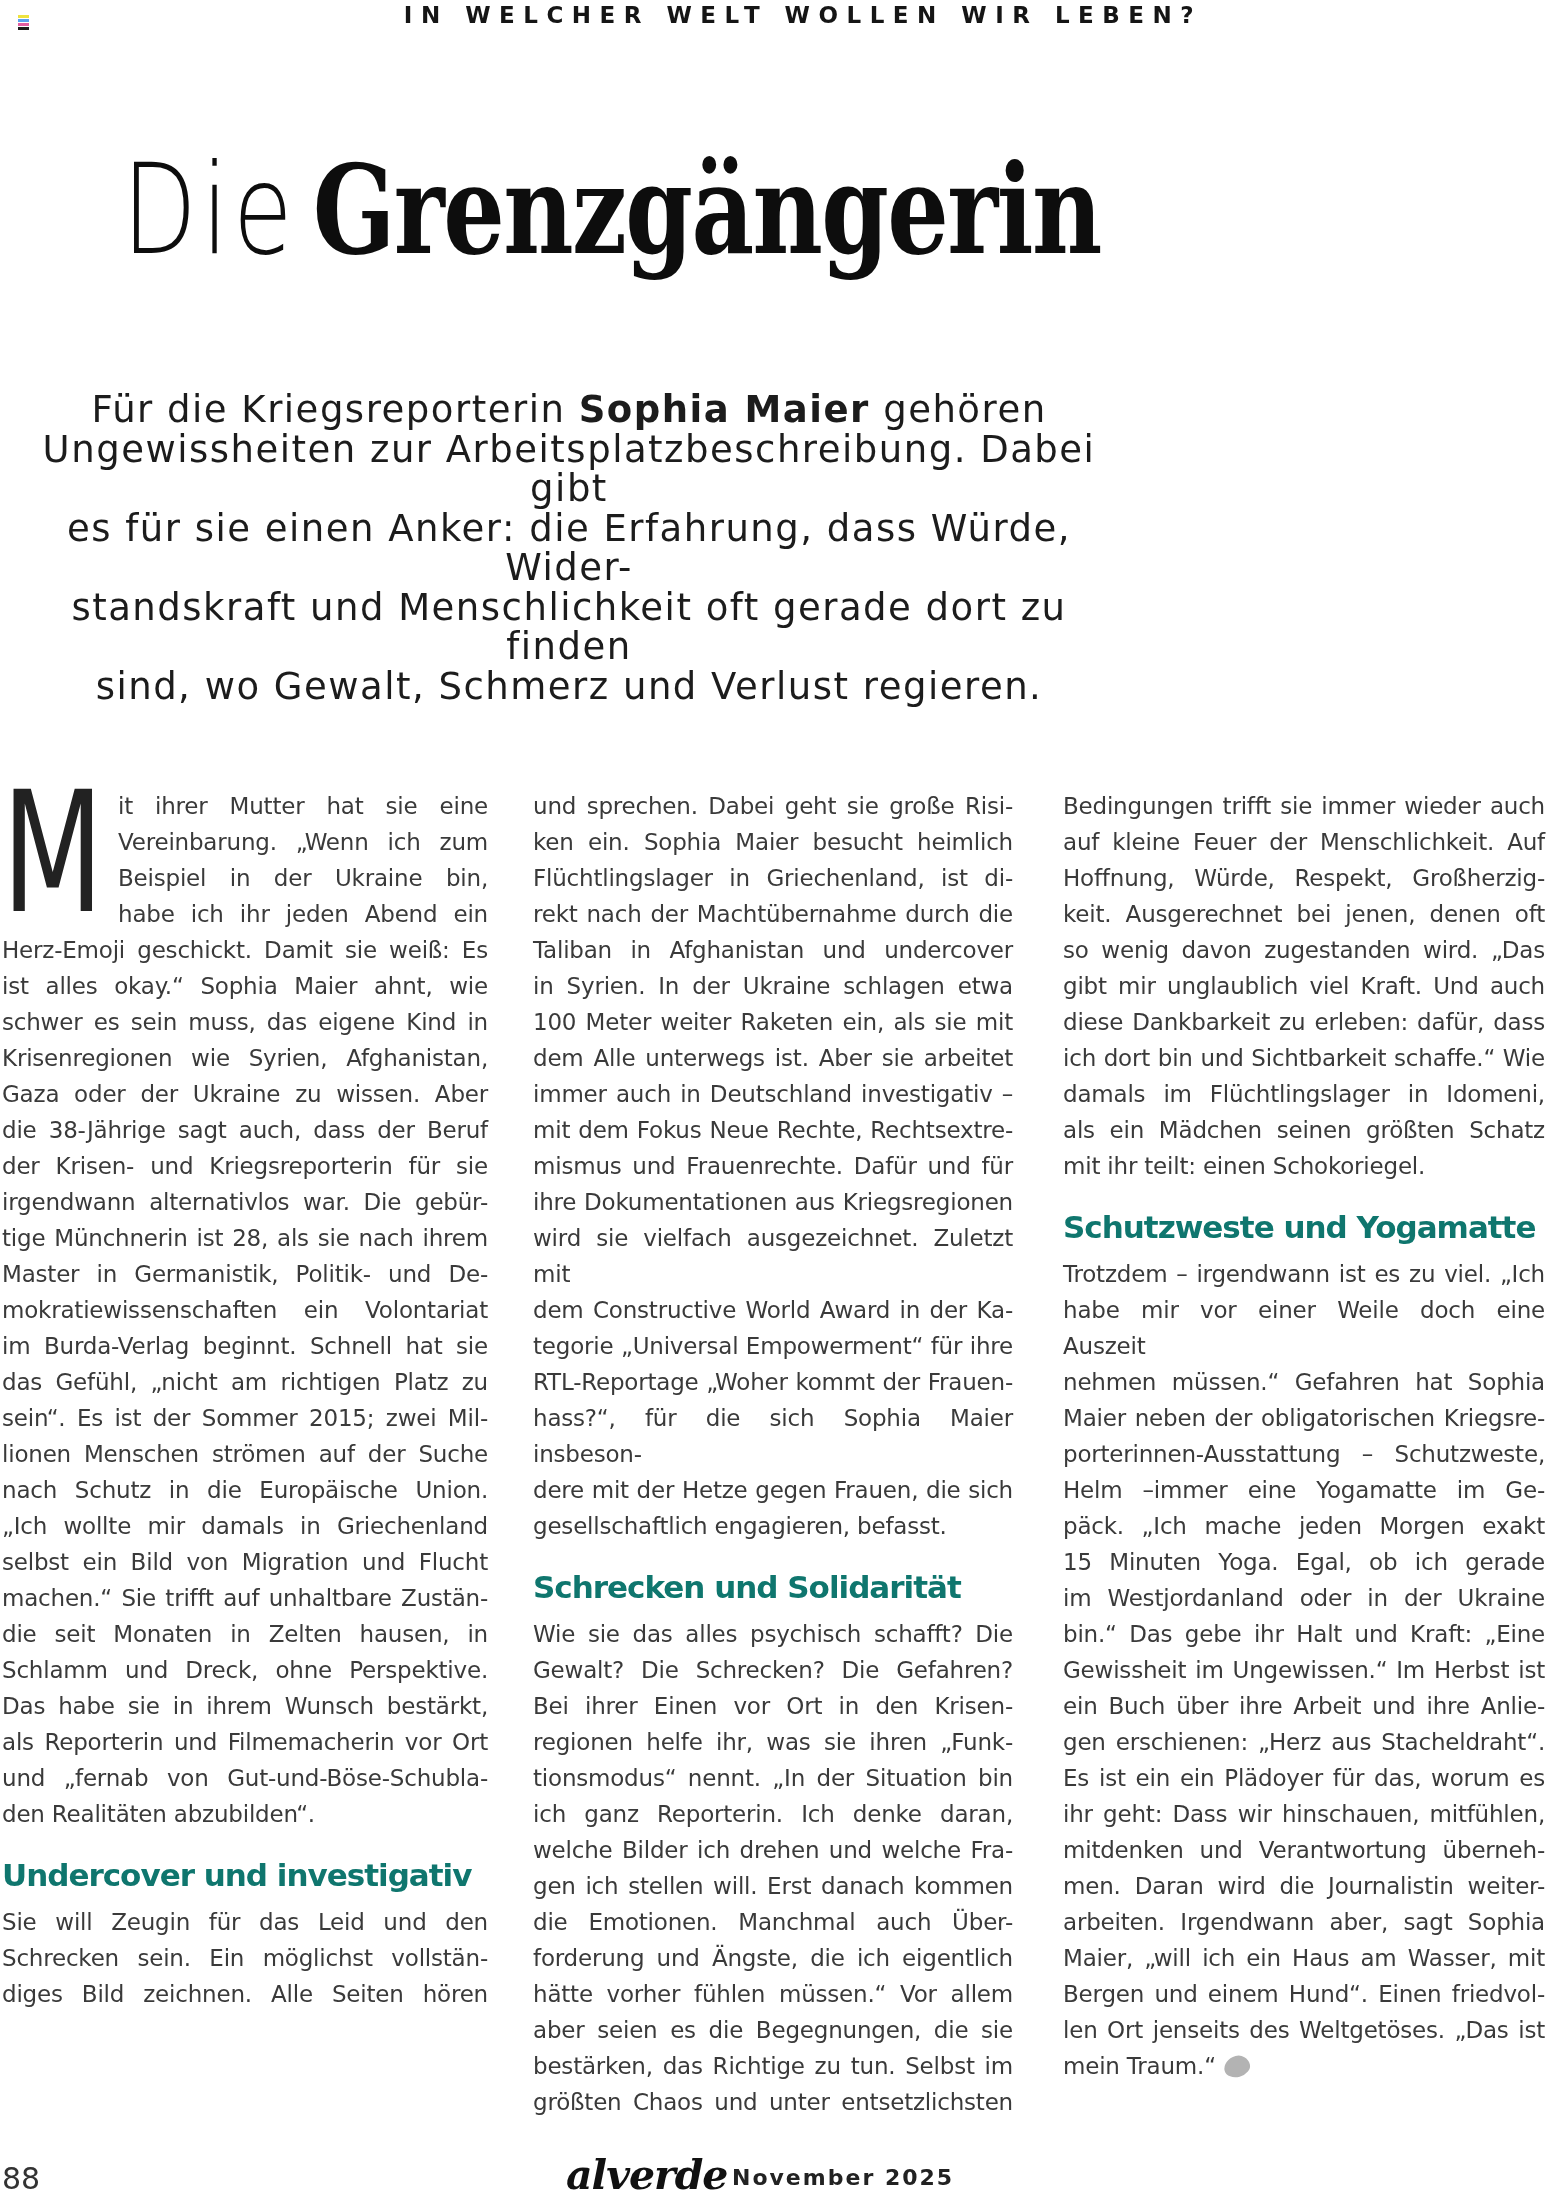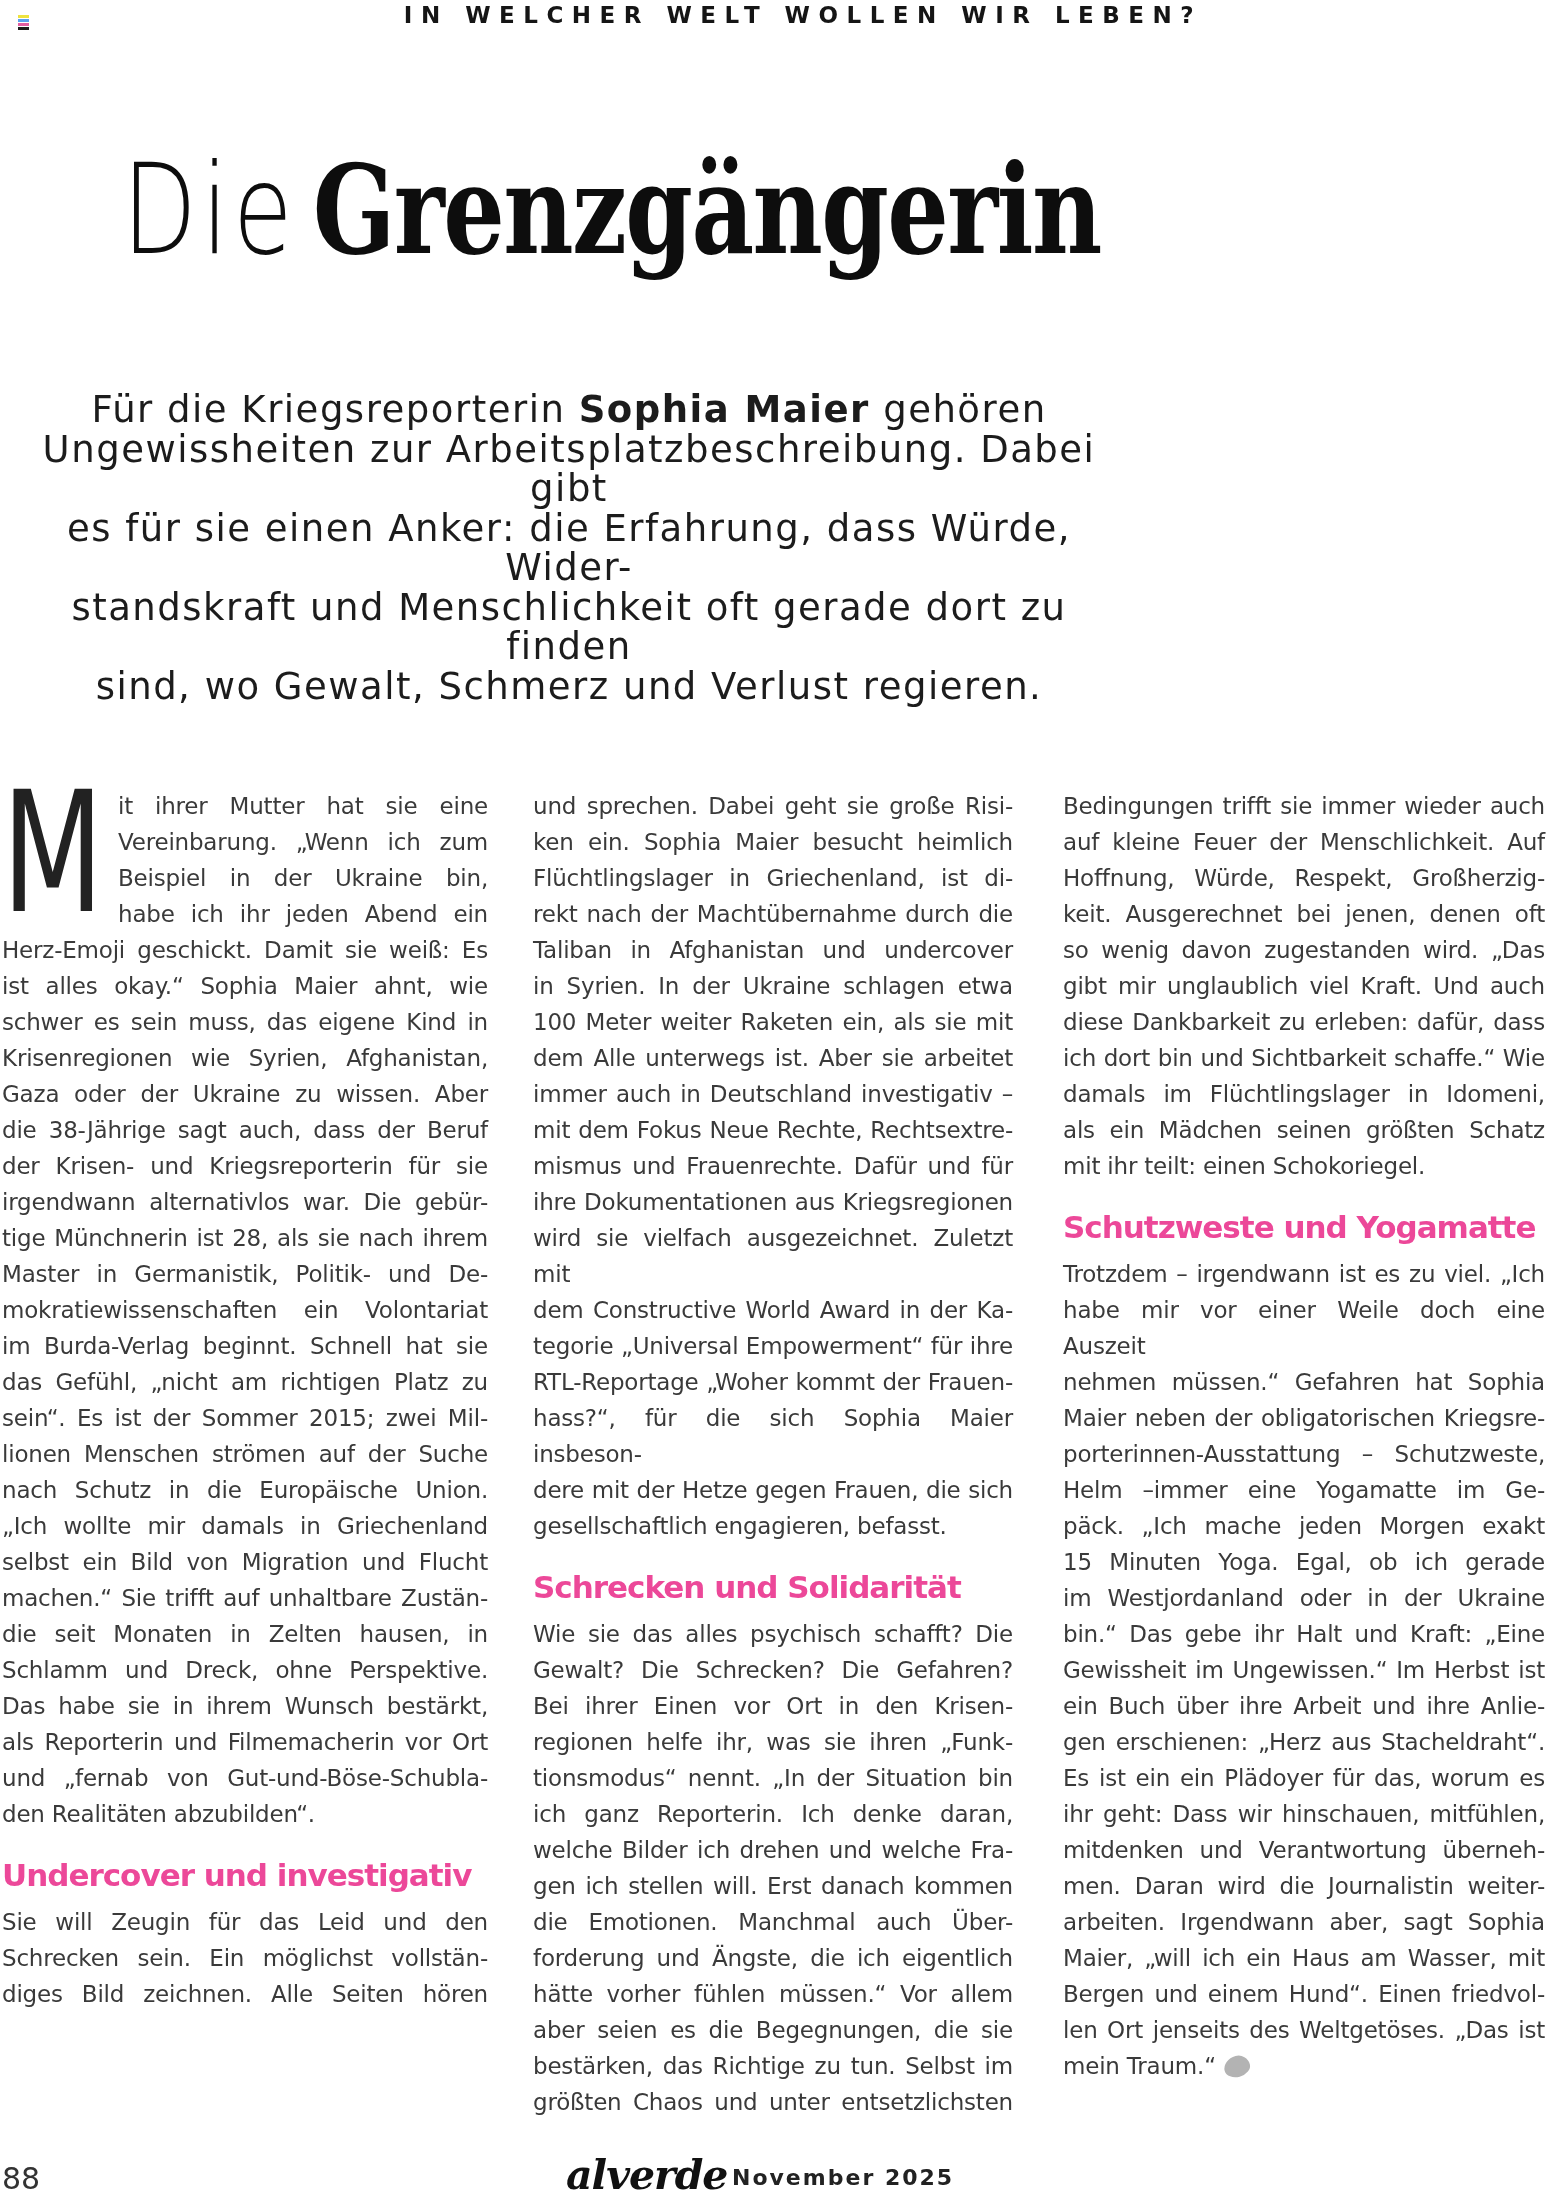--- a/index.html
+++ b/index.html
@@ -35,21 +35,21 @@
 
   .para{overflow:visible;}
   .para .line{font-size:23px;line-height:36px;color:#3a3a3a;
               text-align:justify;text-align-last:justify;letter-spacing:-0.2px;}
   .para .line.end{text-align-last:left;}
 
   .dropcap{float:left;width:116px;height:140px;font-size:168px;line-height:130px;
            color:#222;transform:scaleX(0.70);transform-origin:0 0;}
 
   .colheading{font-size:31px;line-height:34px;font-weight:bold;letter-spacing:-1px;
-              color:#ec4899;margin:26px 0 12px 0;white-space:nowrap;}
+              color:#0f766e;margin:26px 0 12px 0;white-space:nowrap;}
 
   .endmark{display:inline-block;width:26px;height:21px;margin-left:8px;vertical-align:-3px;
            border-radius:55% 45% 50% 50% / 55% 55% 45% 45%;transform:rotate(-15deg);}
 
   
   .pagenum{position:absolute;left:2px;bottom:6px;font-size:30px;color:#333;}
   .brand{position:absolute;left:566px;bottom:6px;font-family:"DejaVu Serif",serif;
          font-style:italic;font-weight:bold;font-size:41px;line-height:1;letter-spacing:-1px;color:#111;}
   .issue{position:absolute;left:732px;bottom:12px;font-size:22px;font-weight:bold;
          letter-spacing:2px;color:#222;}

